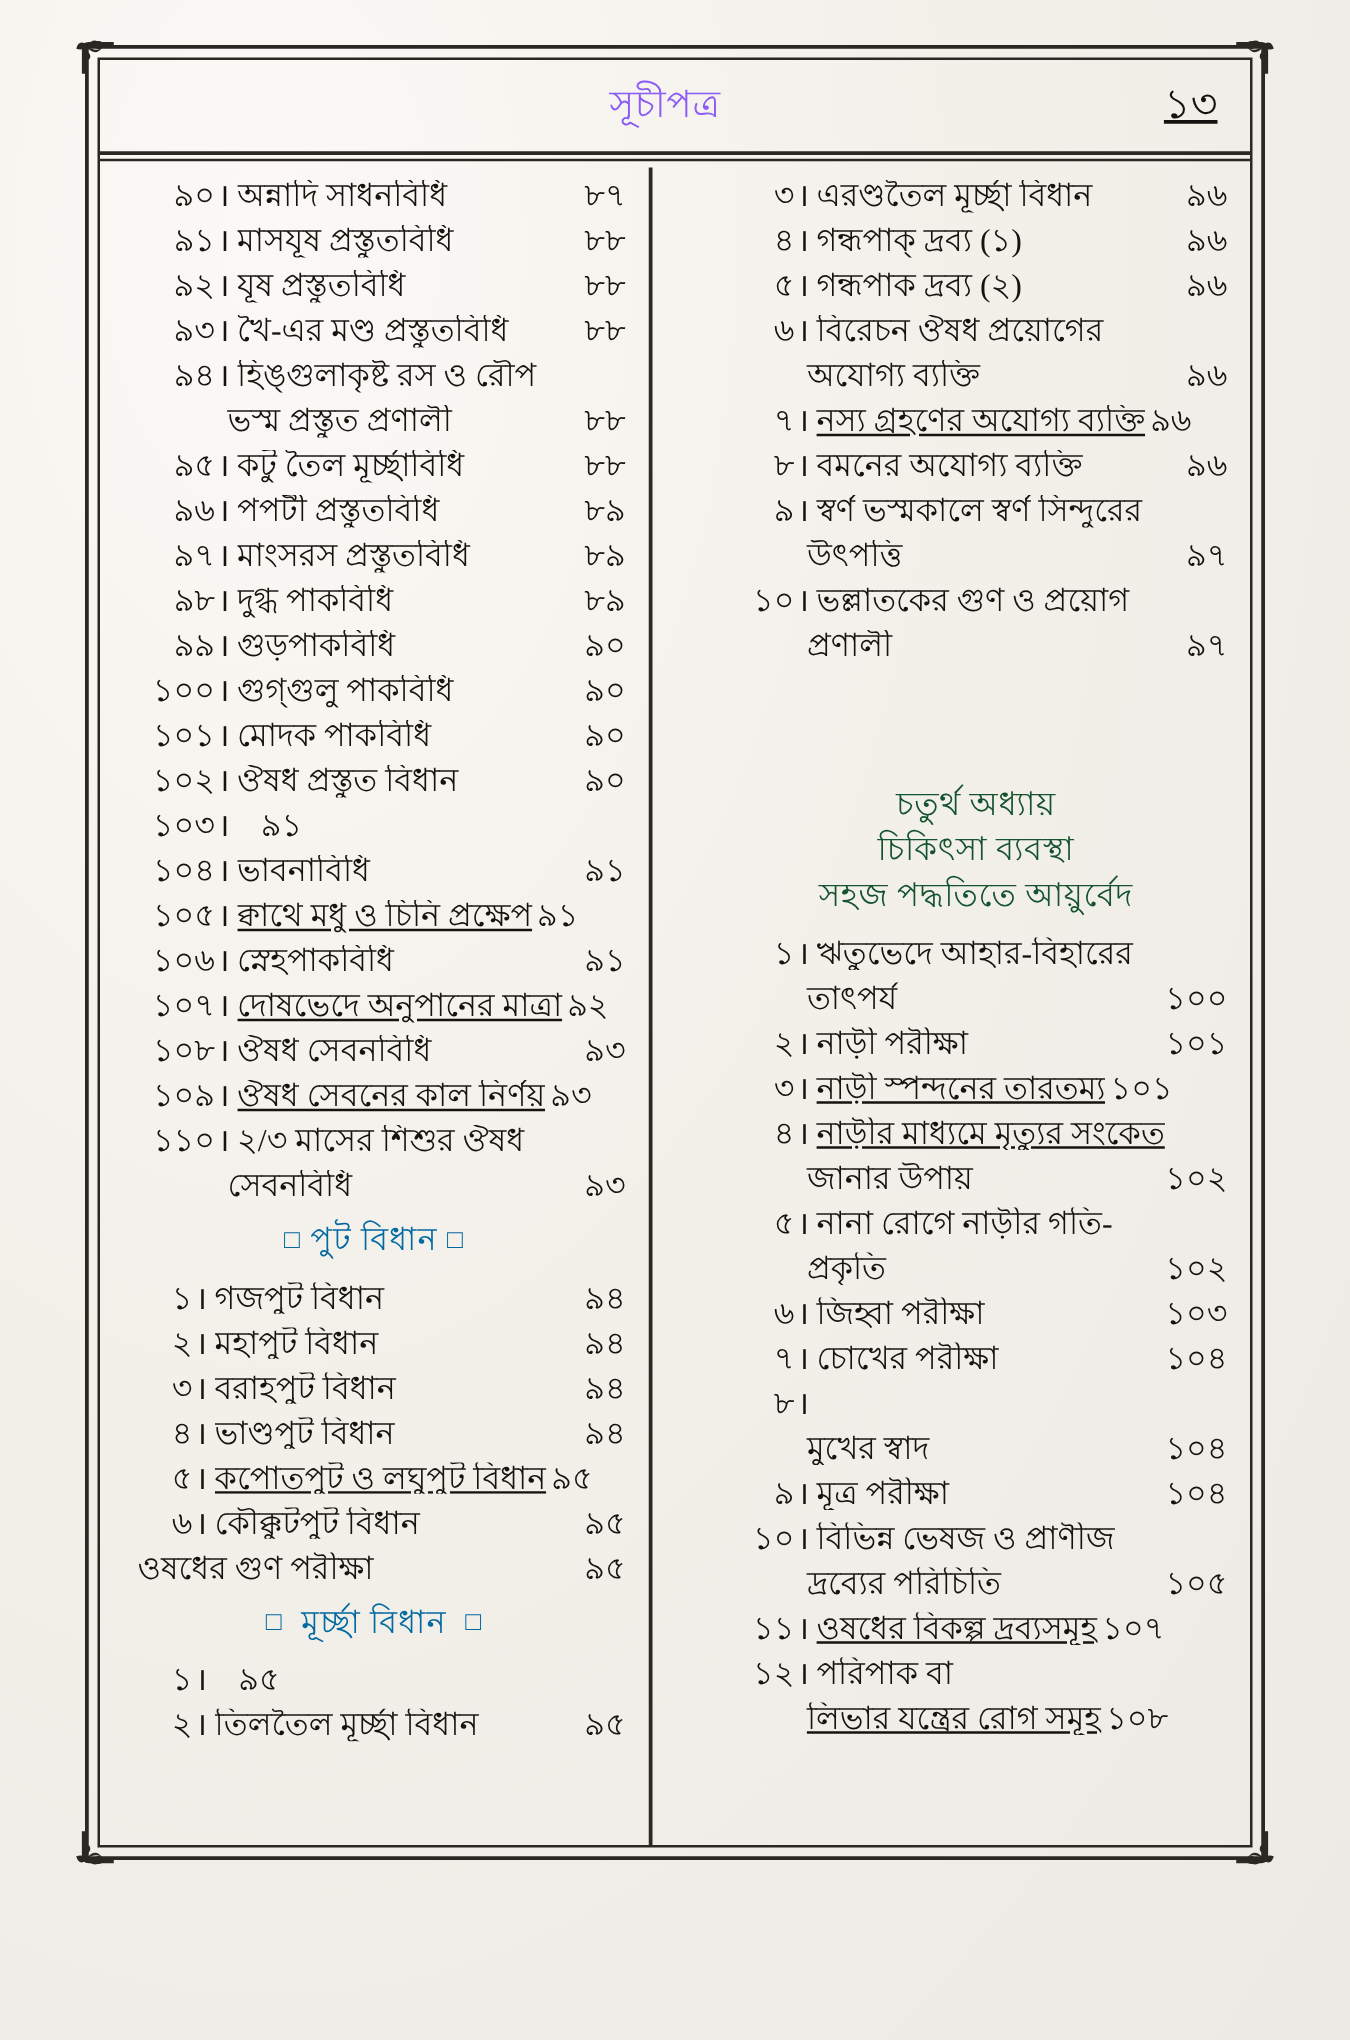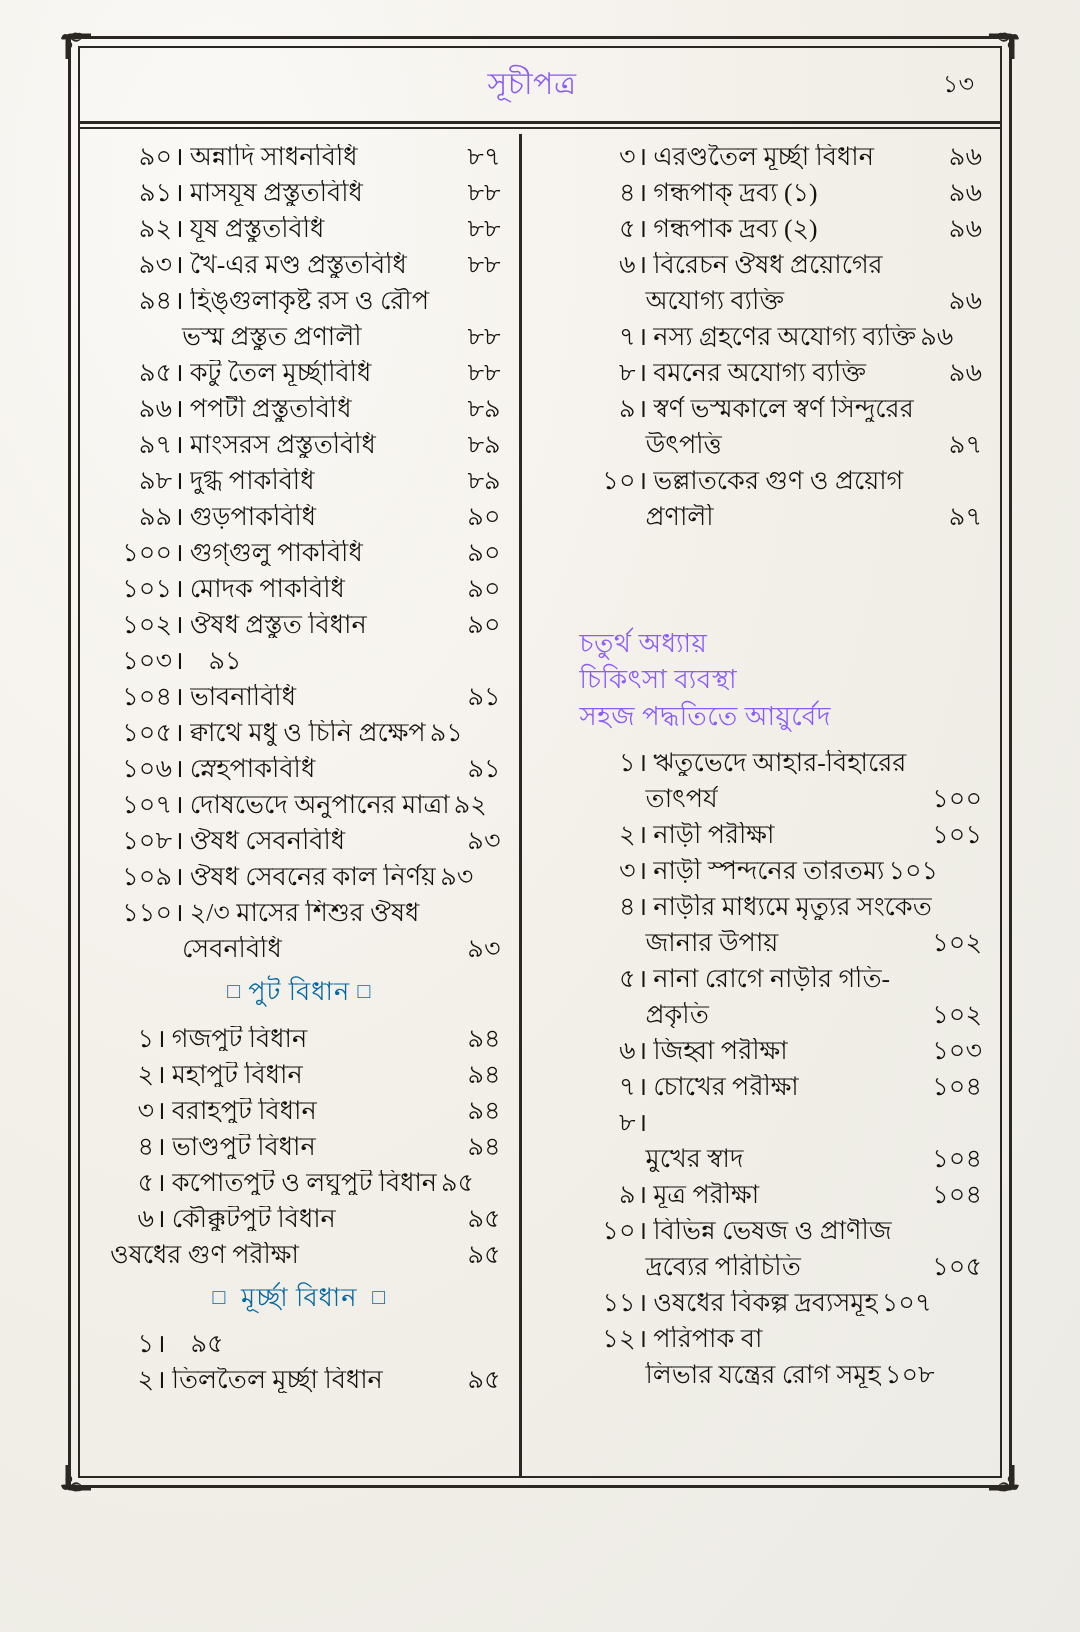--- a/index.html
+++ b/index.html
@@ -76,22 +76,23 @@
     text-align: center;
     font-size: 30px;
     color: #8b5cf6;
     letter-spacing: 0.5px;
   }
   .header-page-no {
     position: absolute;
     right: 26px;
     top: 50%;
     transform: translateY(-50%);
-    font-size: 24px;
+    font-size: 33px;
     color: #14110f;
+    text-decoration: underline;
   }
 
   
   .columns {
     position: absolute;
     left: 9px;
     right: 9px;
     top: 95px;
     bottom: 9px;
     display: flex;
@@ -134,39 +135,39 @@
     min-width: 46px;
     padding-left: 6px;
   }
 
   
   .toc-row.cont .toc-num,
   .toc-row.cont .toc-sep { visibility: hidden; }
   .toc-row.cont .toc-title { padding-left: 2px; }
 
   
-  .toc-row.tight .toc-title { flex: 0 1 auto; }
+  .toc-row.tight .toc-title { flex: 0 1 auto; text-decoration: underline; }
   .toc-row.tight .toc-page { min-width: 0; padding-left: 4px; }
 
   
   .section-head {
     text-align: center;
     font-size: 25.5px;
     color: #0369a1;
     margin: 2px 0 10.5px 0;
     letter-spacing: 1px;
   }
   .section-head .box { font-size: 21px; vertical-align: 2px; }
   .toc-row.plain .toc-title { padding-left: 0; margin-left: 12px; }
 
   
   .chapter-block {
-    text-align: left;
+    text-align: center;
     margin: 96px 0 14px 0;
-    color: #8b5cf6;
+    color: #14532d;
   }
   .chapter-line {
     font-size: 26px;
     line-height: 1.42;
     letter-spacing: 0.5px;
   }
 </style>
 </head>
 <body>
 

